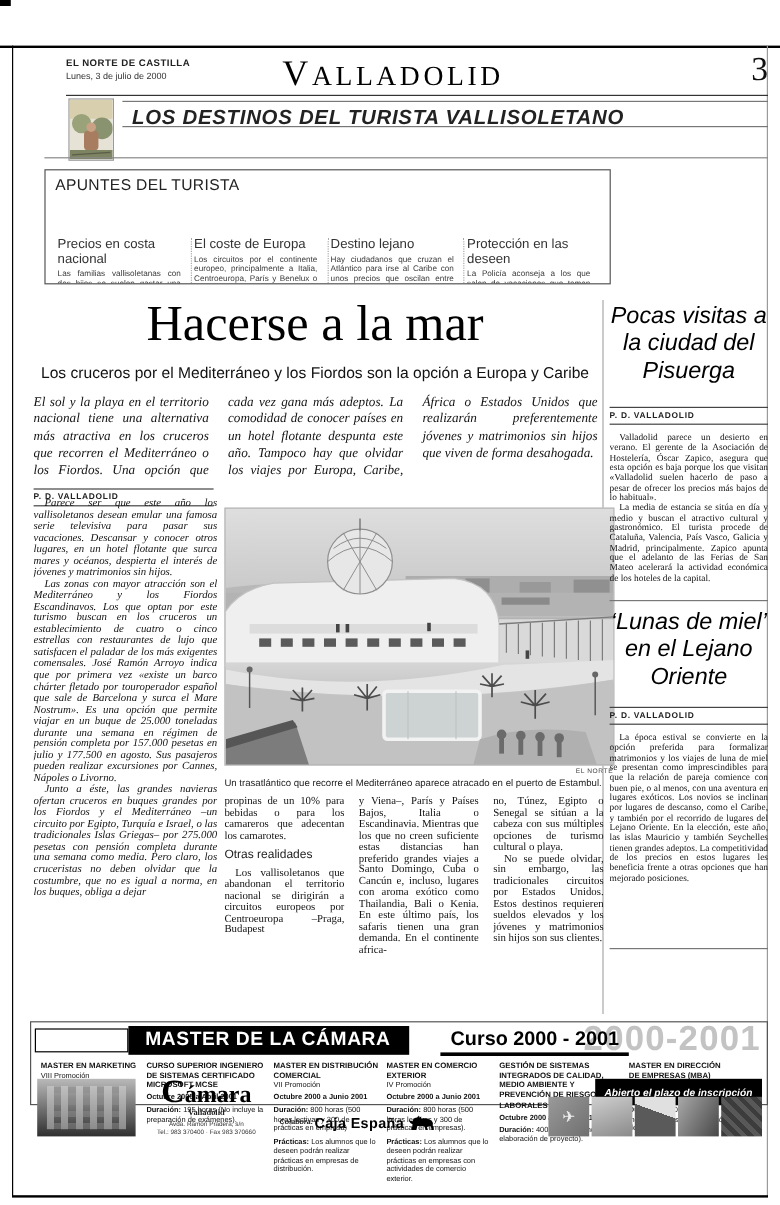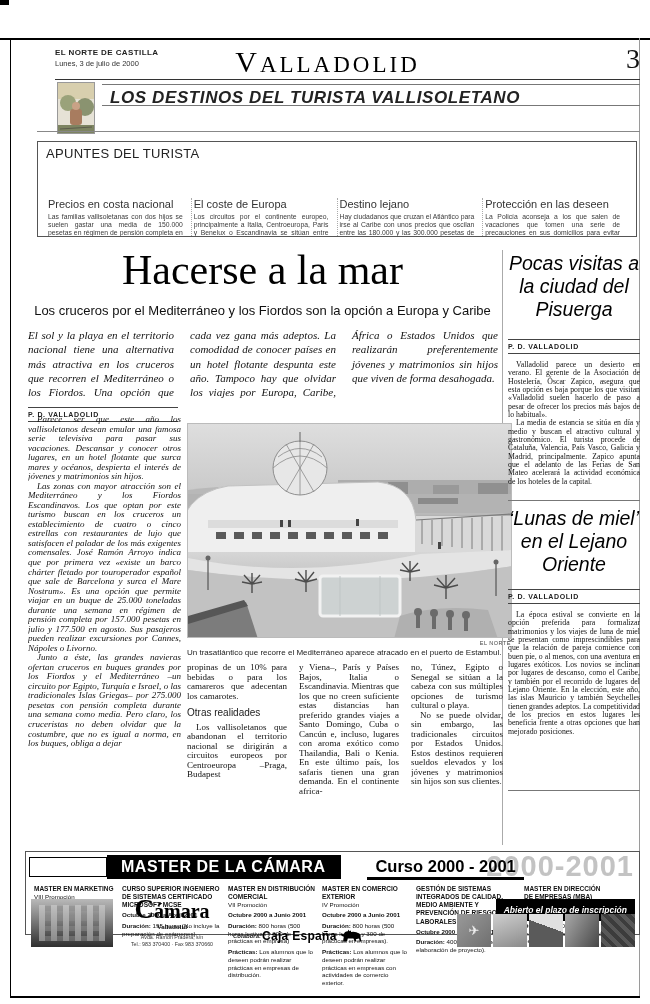--- a/index.html
+++ b/index.html
@@ -29,21 +29,21 @@
 
   
   .kicker-img{left:57px;top:82px;width:36px;height:50px;border:1px solid #999;overflow:hidden;}
   .kicker-rule-a{top:84px;left:102px;width:538px;background:#777;}
   .kicker-rule-b{top:105px;left:102px;width:538px;background:#777;}
   .kicker-rule-c{top:131px;left:37px;width:603px;background:#888;}
   .kicker-text{left:110px;top:88px;font-family:"Liberation Sans",sans-serif;
       font-style:italic;font-weight:bold;font-size:17px;letter-spacing:.6px;color:#222;}
 
   
-  .apuntes{left:37px;top:141px;width:600px;height:96px;border:1px solid #555;
+  .apuntes{left:37px;top:141px;width:472px;height:96px;border:1px solid #555;
       box-sizing:border-box;padding:4px 8px;font-family:"Liberation Sans",sans-serif;overflow:hidden;}
   .ap-title{font-size:13px;color:#222;letter-spacing:.3px;margin-bottom:3px;}
   .ap-cols{display:flex;}
   .ap-item{flex:1;padding:0 8px 0 2px;border-right:1px dotted #aaa;margin-top:34px;}
   .ap-item:last-child{border-right:none;}
   .ap-head{font-size:11px;color:#333;margin-bottom:3px;}
   .ap-text{font-size:6.8px;line-height:1.16;color:#3a3a3a;text-align:justify;}
 
   
   .headline{left:25px;top:246px;width:475px;text-align:center;font-size:42px;color:#000;}
@@ -81,21 +81,21 @@
   .sb-byline2{left:508px;top:589px;width:132px;}
   .sb-body{position:absolute;left:508px;width:132px;font-family:"Liberation Serif",serif;
       font-size:7.8px;line-height:1.07;text-align:justify;}
   .sb-body p{margin:0;text-indent:8px;}
   .sb-b1{top:361px;height:138px;overflow:hidden;}
   .sb-b2{top:611px;height:172px;overflow:hidden;}
   .sb-rule-mid{top:500px;left:508px;width:132px;background:#777;}
   .sb-rule-bot{top:790px;left:508px;width:132px;background:#777;}
 
   
-  .ad{left:25px;top:851px;width:615px;height:84px;border:1px solid #555;box-sizing:border-box;
+  .ad{left:25px;top:851px;width:615px;height:70px;border:1px solid #555;box-sizing:border-box;
       font-family:"Liberation Sans",sans-serif;}
   .ad-header{position:absolute;left:3px;top:3px;right:3px;height:24px;display:flex;}
   .ad-whitebox{width:78px;height:20px;margin-top:2px;background:#fff;border:1px solid #000;box-sizing:border-box;}
   .ad-titlebar{background:#000;color:#fff;font-weight:bold;font-size:16px;letter-spacing:.5px;
       padding:3px 16px 0 14px;white-space:nowrap;}
   .ad-cursoarea{flex:1;position:relative;}
   .ad-ghost{position:absolute;right:2px;top:-5px;font-weight:bold;font-size:29px;
       color:#c3c3c3;letter-spacing:1px;z-index:0;}
   .ad-curso{position:absolute;left:26px;top:2px;font-weight:bold;font-size:16.5px;color:#000;
       border-bottom:3px solid #000;padding:0 8px 1px;z-index:1;}

